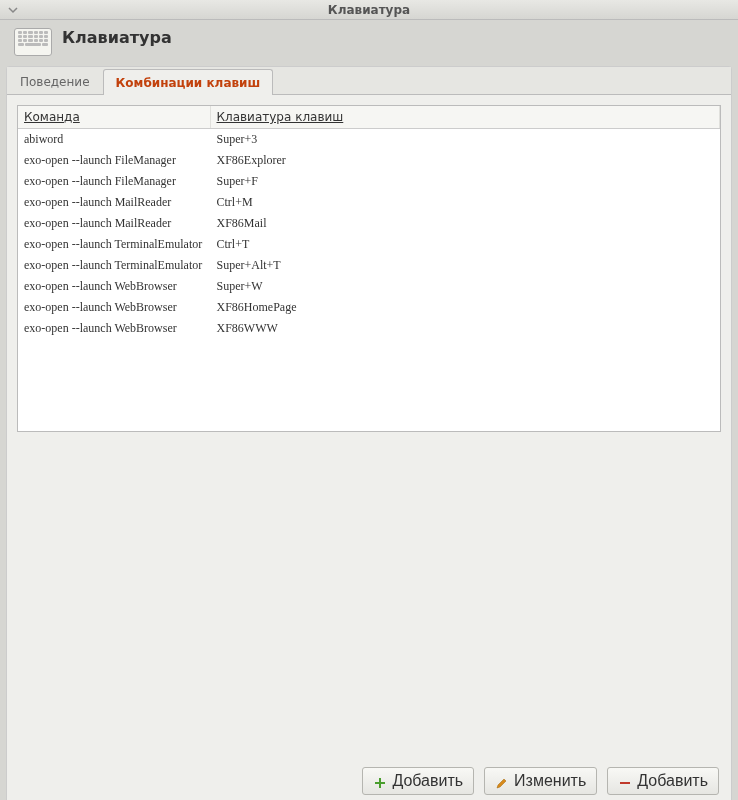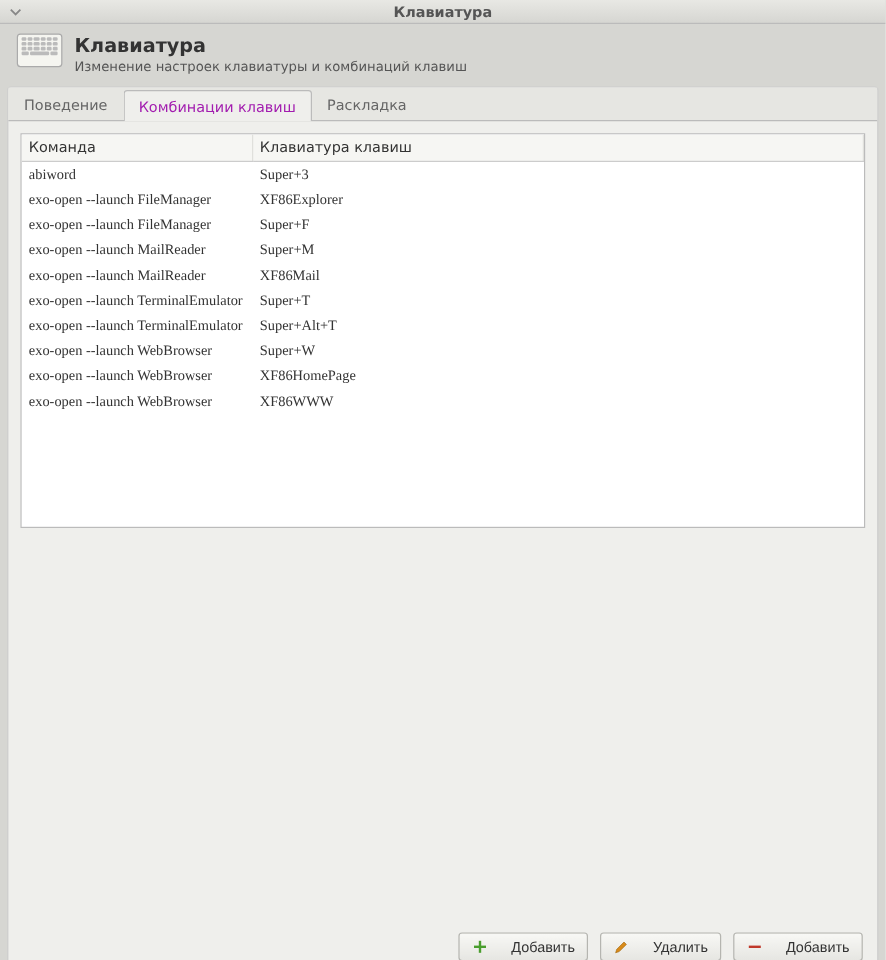--- a/index.html
+++ b/index.html
@@ -79,21 +79,22 @@
   color: #666;
   cursor: default;
   font-size: 12px;
 }
 .tab.active {
   background: #efefec;
   border-color: #bbb;
   border-top-left-radius: 3px;
   border-top-right-radius: 3px;
   margin-bottom: -1px;
-  color: #a21caf;
+  color: #c2410c;
+  font-weight: bold;
 }
 
 .inner {
   padding: 10px 10px 8px 10px;
   flex: 1;
   display: flex;
   flex-direction: column;
   overflow: hidden;
 }
 .prompt { font-size: 12px; color: #333; margin-bottom: 6px; }
@@ -106,46 +107,47 @@
 }
 table { width: 100%; border-collapse: collapse; font-size: 12px; }
 thead th {
   text-align: left;
   font-weight: normal;
   background: #f6f6f3;
   border-bottom: 1px solid #ccc;
   border-right: 1px solid #e0e0dc;
   padding: 4px 6px;
   color: #333;
+  text-decoration: underline;
 }
 tbody td {
   padding: 3px 6px;
   border-right: 1px solid transparent;
   color: #333;
   font-family: Liberation Serif, serif;
 }
 tbody tr { height: 19px; }
 td.col-cmd { width: 192px; }
 td.col-key { }
 
 .button-row {
   display: flex;
   justify-content: flex-end;
   gap: 10px;
   padding: 10px 2px 2px 2px;
 }
 .btn {
   display: inline-flex;
-  align-items: flex-start;
-  gap: 19px;
+  align-items: flex-end;
+  gap: 5px;
   background: linear-gradient(#f8f8f5, #e6e6e2);
   border: 1px solid #b5b5b0;
   border-radius: 3px;
   padding: 4px 10px;
-  font-size: 12px;
+  font-size: 16px;
   color: #333;
   cursor: default;
 }
 .btn .icn { width: 14px; height: 14px; display:inline-flex; align-items:center; justify-content:center; }
 .empty-space { flex:1; }
 </style>
 </head>
 <body>
 
 <div class="titlebar">
@@ -184,29 +186,27 @@
         <span></span>
       </div>
     <div class="krow">
         <span></span>
         <span style="flex:3"></span>
         <span></span>
       </div>
   </div>
   <div class="header-text">
     <h1>Клавиатура</h1>
-    <p>Изменение настроек клавиатуры и комбинаций клавиш</p>
   </div>
 </div>
 
 <div class="content-wrap">
   <div class="tabs" id="tabs">
       <div class="tab">Поведение</div>
       <div class="tab active">Комбинации клавиш</div>
-      <div class="tab">Раскладка</div>
     </div>
 
   <div class="inner">
 
     <div class="table-wrap">
       <table>
         <thead>
           <tr>
             <th>Команда</th>
             <th>Клавиатура клавиш</th>
@@ -220,29 +220,29 @@
             <tr>
               <td class="col-cmd">exo-open --launch FileManager</td>
               <td class="col-key">XF86Explorer</td>
             </tr>
             <tr>
               <td class="col-cmd">exo-open --launch FileManager</td>
               <td class="col-key">Super+F</td>
             </tr>
             <tr>
               <td class="col-cmd">exo-open --launch MailReader</td>
-              <td class="col-key">Super+M</td>
+              <td class="col-key">Ctrl+M</td>
             </tr>
             <tr>
               <td class="col-cmd">exo-open --launch MailReader</td>
               <td class="col-key">XF86Mail</td>
             </tr>
             <tr>
               <td class="col-cmd">exo-open --launch TerminalEmulator</td>
-              <td class="col-key">Super+T</td>
+              <td class="col-key">Ctrl+T</td>
             </tr>
             <tr>
               <td class="col-cmd">exo-open --launch TerminalEmulator</td>
               <td class="col-key">Super+Alt+T</td>
             </tr>
             <tr>
               <td class="col-cmd">exo-open --launch WebBrowser</td>
               <td class="col-key">Super+W</td>
             </tr>
             <tr>
@@ -268,21 +268,21 @@
             </svg>
         </span>
         <span>Добавить</span>
       </button>
       <button class="btn">
         <span class="icn">
           <svg width="12" height="12" viewBox="0 0 12 12">
               <path d="M1 11 L2 8 L8 2 L10 4 L4 10 Z" fill="#d88a1a" stroke="#a0660c" stroke-width="0.5"></path>
             </svg>
         </span>
-        <span>Удалить</span>
+        <span>Изменить</span>
       </button>
       <button class="btn">
         <span class="icn">
           <svg width="12" height="12" viewBox="0 0 12 12">
               <rect x="1" y="5" width="10" height="2" fill="#c0392b"></rect>
             </svg>
         </span>
         <span>Добавить</span>
       </button>
     </div>

